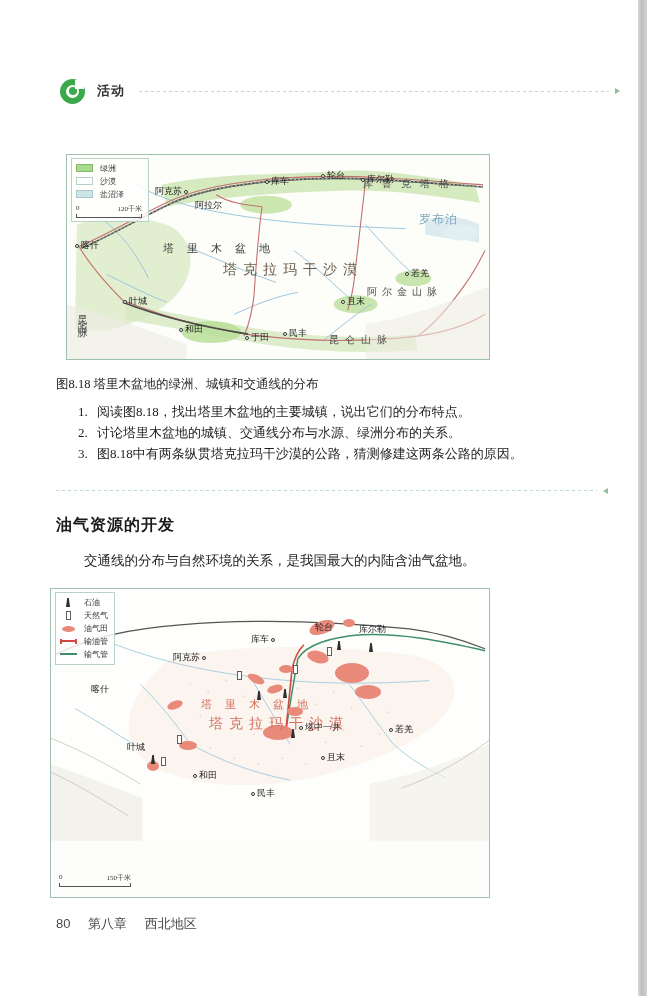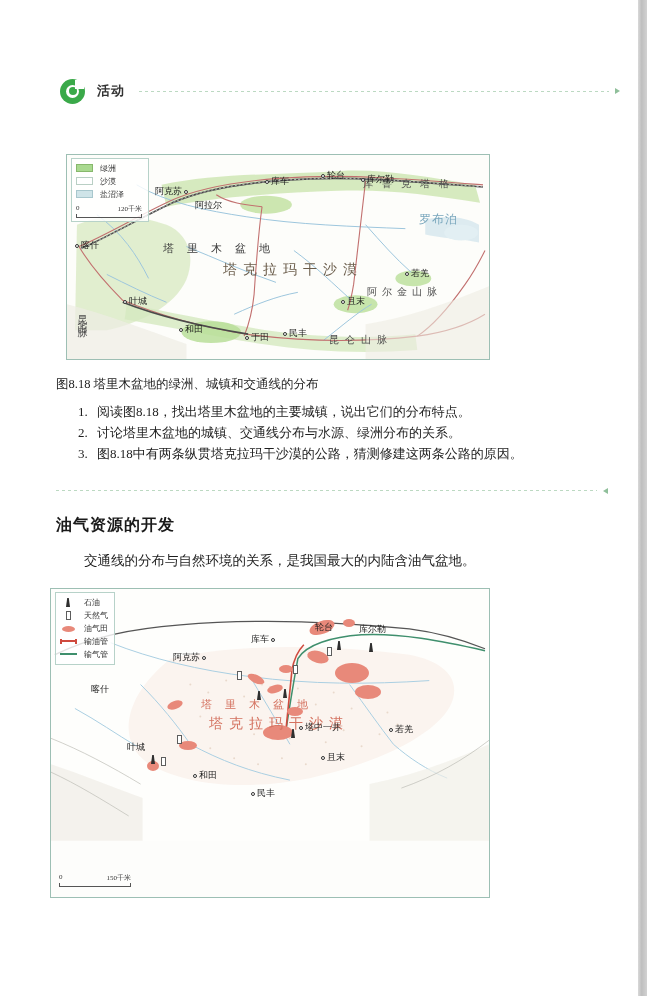--- a/index.html
+++ b/index.html
@@ -429,14 +429,19 @@
     <div class="city" style="left:40px;top:94px"><span>喀什</span></div>
     <div class="city" style="left:76px;top:152px"><span>叶城</span></div>
     <div class="city" style="left:140px;top:180px"><span class="pin"></span><span>和田</span></div>
     <div class="city" style="left:198px;top:198px"><span class="pin"></span><span>民丰</span></div>
     <div class="city" style="left:268px;top:162px"><span class="pin"></span><span>且末</span></div>
     <div class="city" style="left:336px;top:134px"><span class="pin"></span><span>若羌</span></div>
     <div class="city" style="left:246px;top:132px"><span class="pin"></span><span>塔中一井</span></div>
   </div>
 
 
+  <div class="footer">
+    <span>80</span>
+    <span>第八章</span>
+    <span>西北地区</span>
+  </div>
 
 </div>
 
 </body></html>

